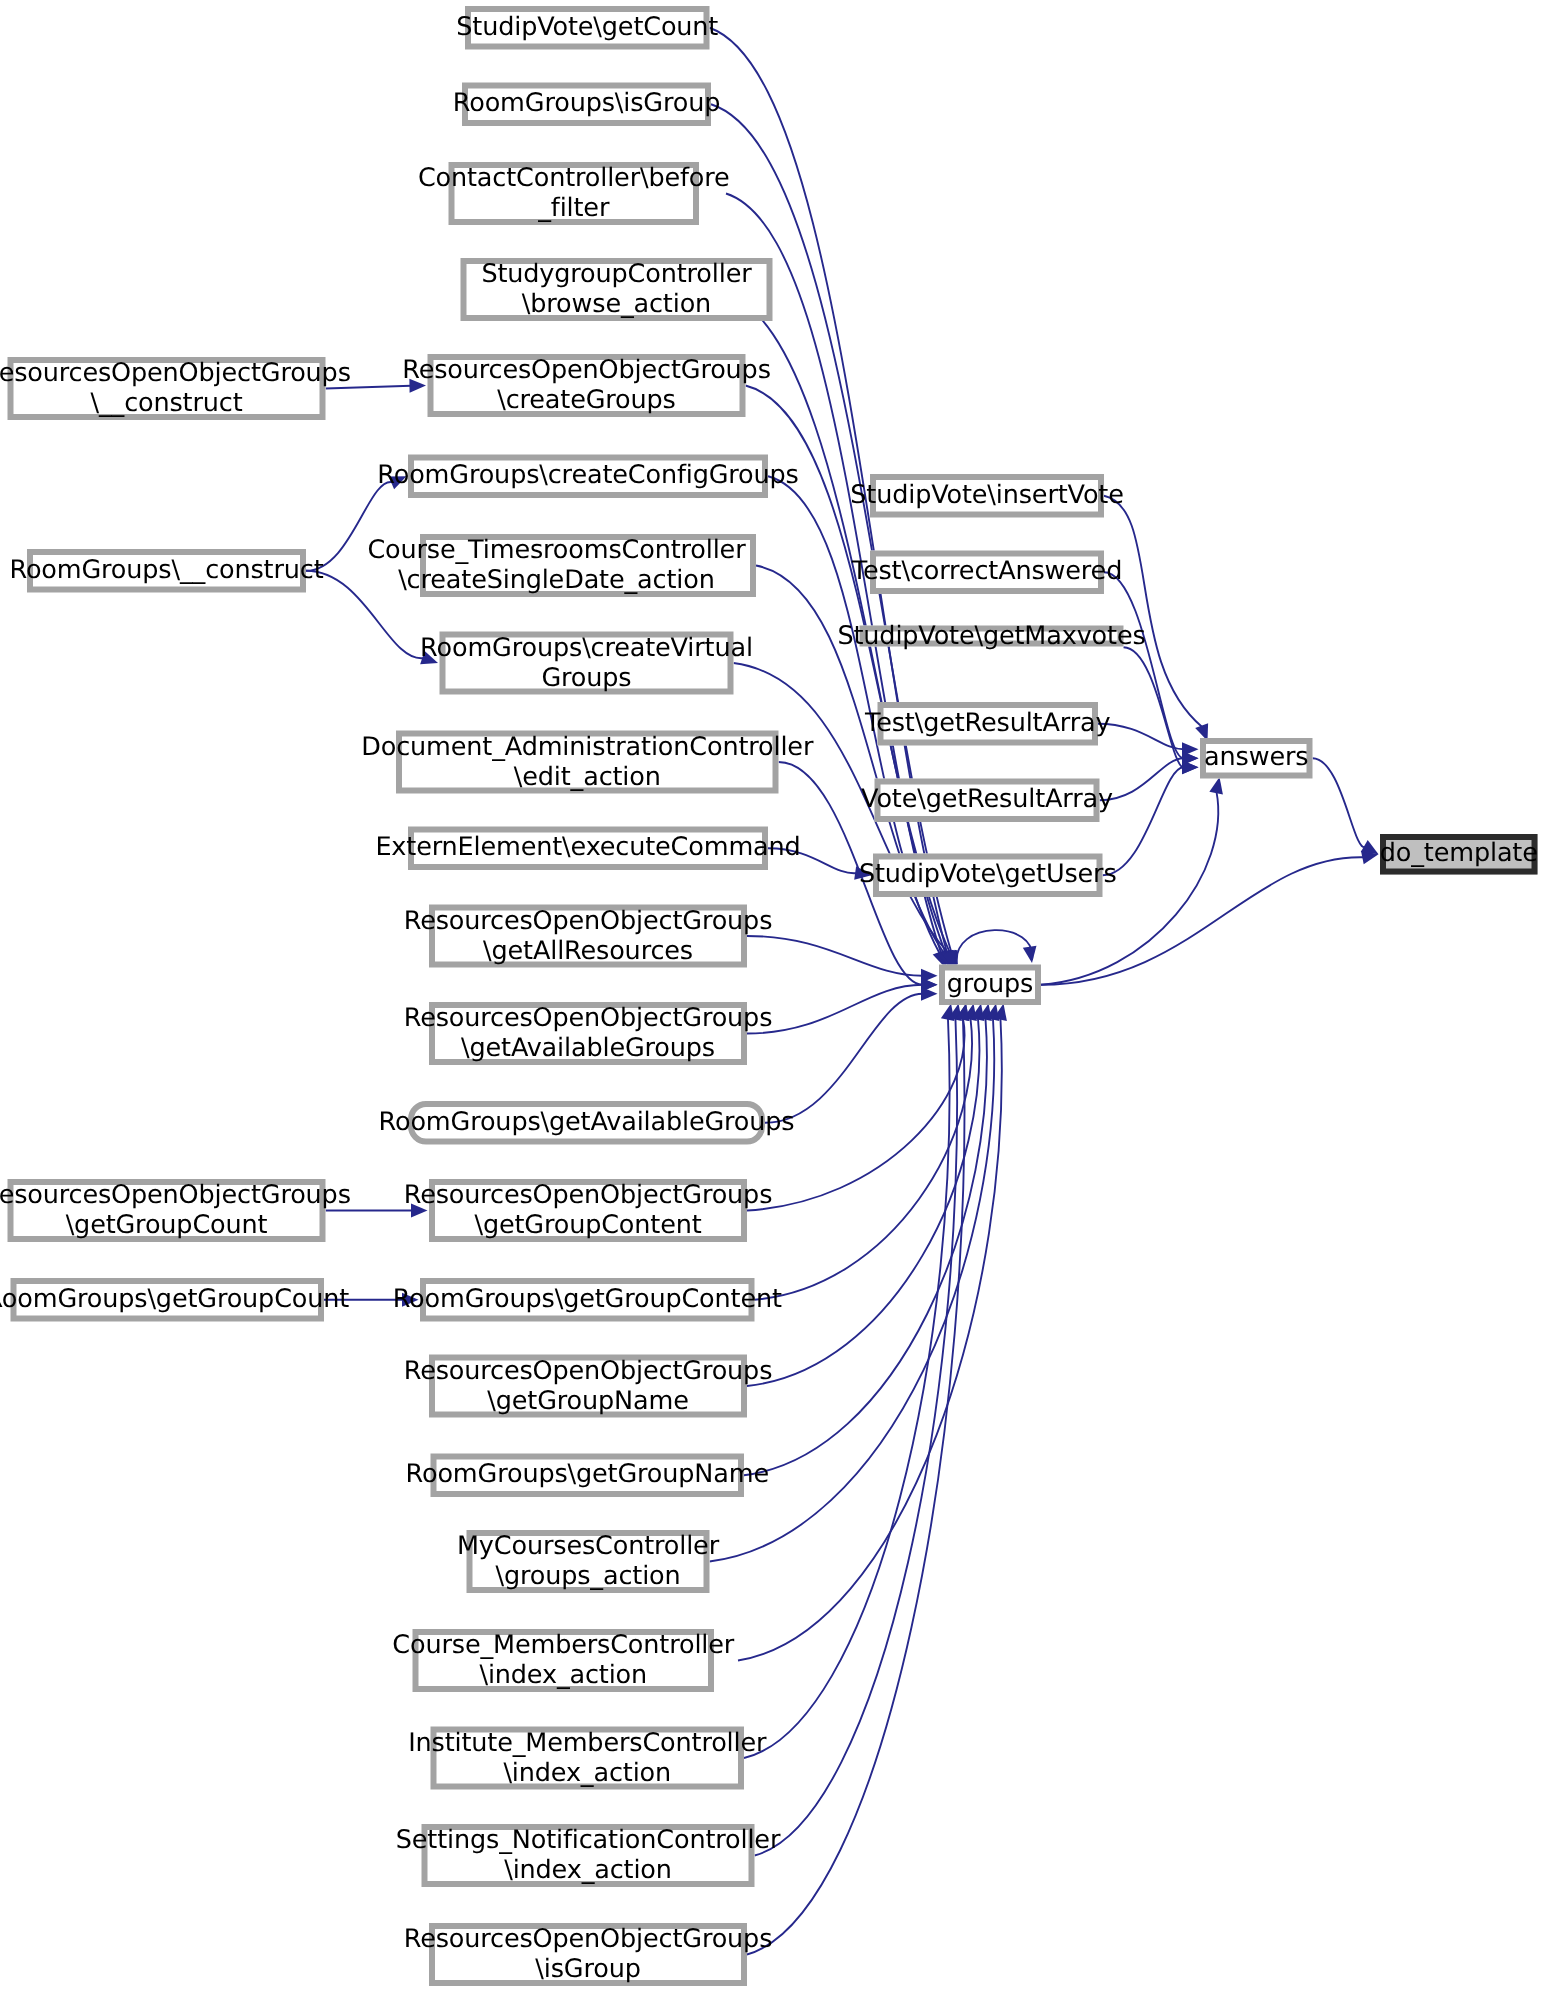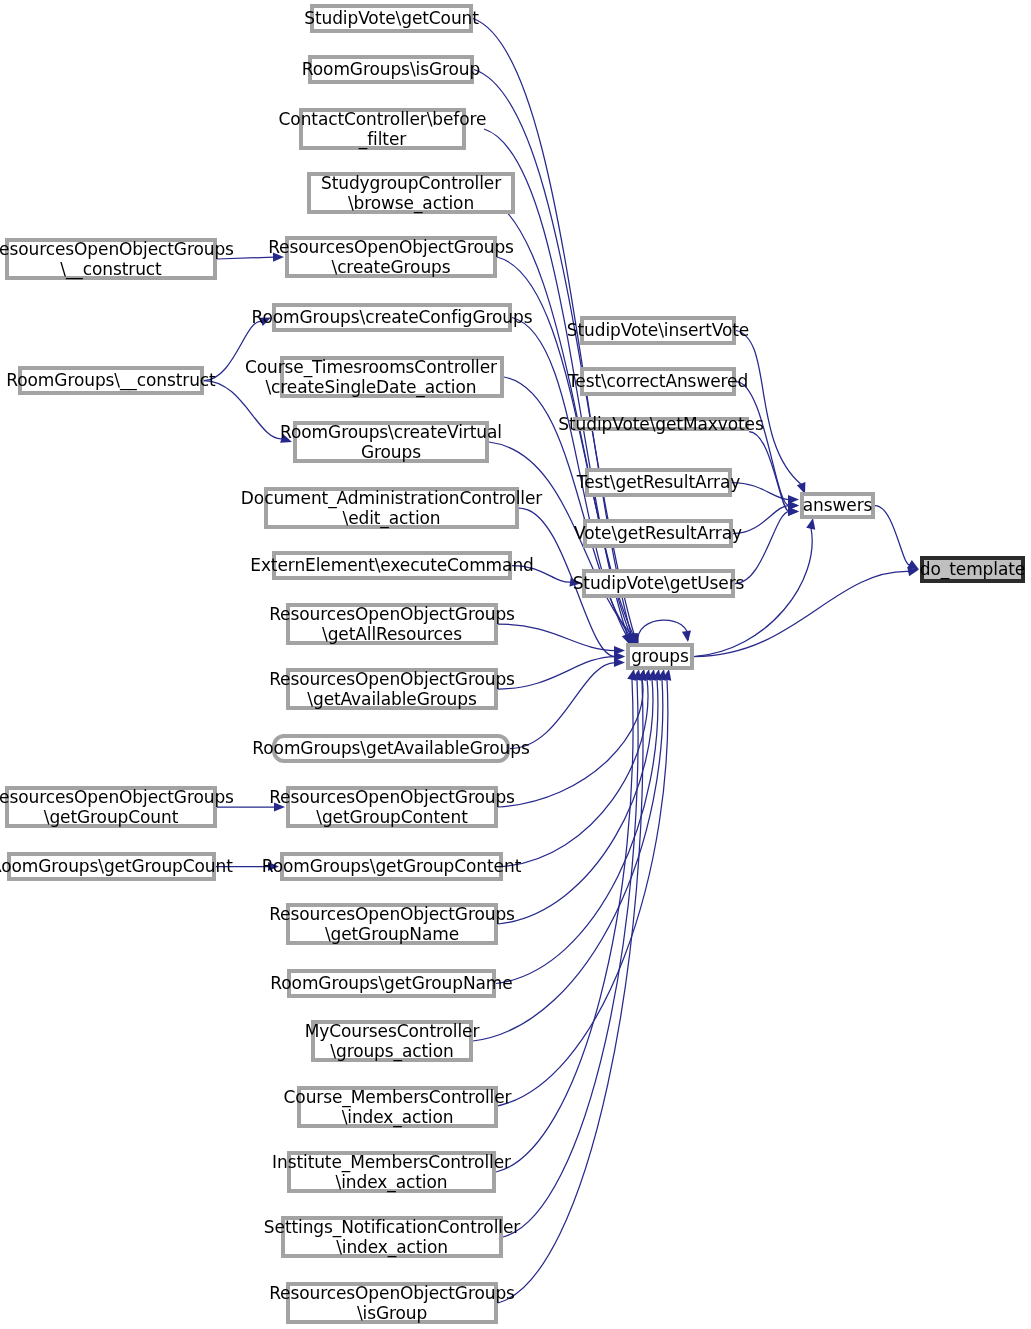--- a/index.html
+++ b/index.html
@@ -153,21 +153,21 @@
         <span>ResourcesOpenObjectGroups
 \getGroupName</span>
       </div>
       <div class="node" style="left: 287px; top: 969px; width: 209px; height: 29px;">
         <span>RoomGroups\getGroupName</span>
       </div>
       <div class="node" style="left: 311px; top: 1020px; width: 162px; height: 42px;">
         <span>MyCoursesController
 \groups_action</span>
       </div>
-      <div class="node" style="left: 297px; top: 1086px; width: 201px; height: 42px;">
+      <div class="node" style="left: 275px; top: 1086px; width: 201px; height: 42px;">
         <span>Course_MembersController
 \index_action</span>
       </div>
       <div class="node" style="left: 287px; top: 1151px; width: 209px; height: 42px;">
         <span>Institute_MembersController
 \index_action</span>
       </div>
       <div class="node" style="left: 281px; top: 1216px; width: 222px; height: 42px;">
         <span>Settings_NotificationController
 \index_action</span>

